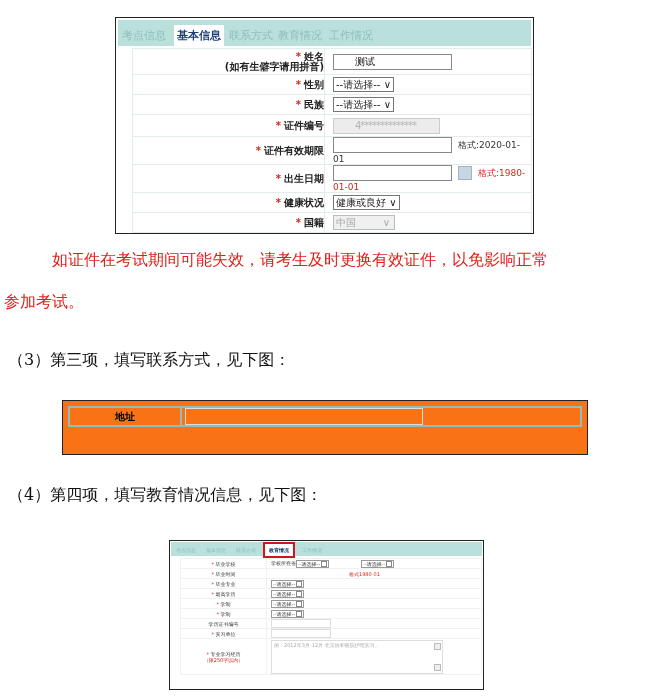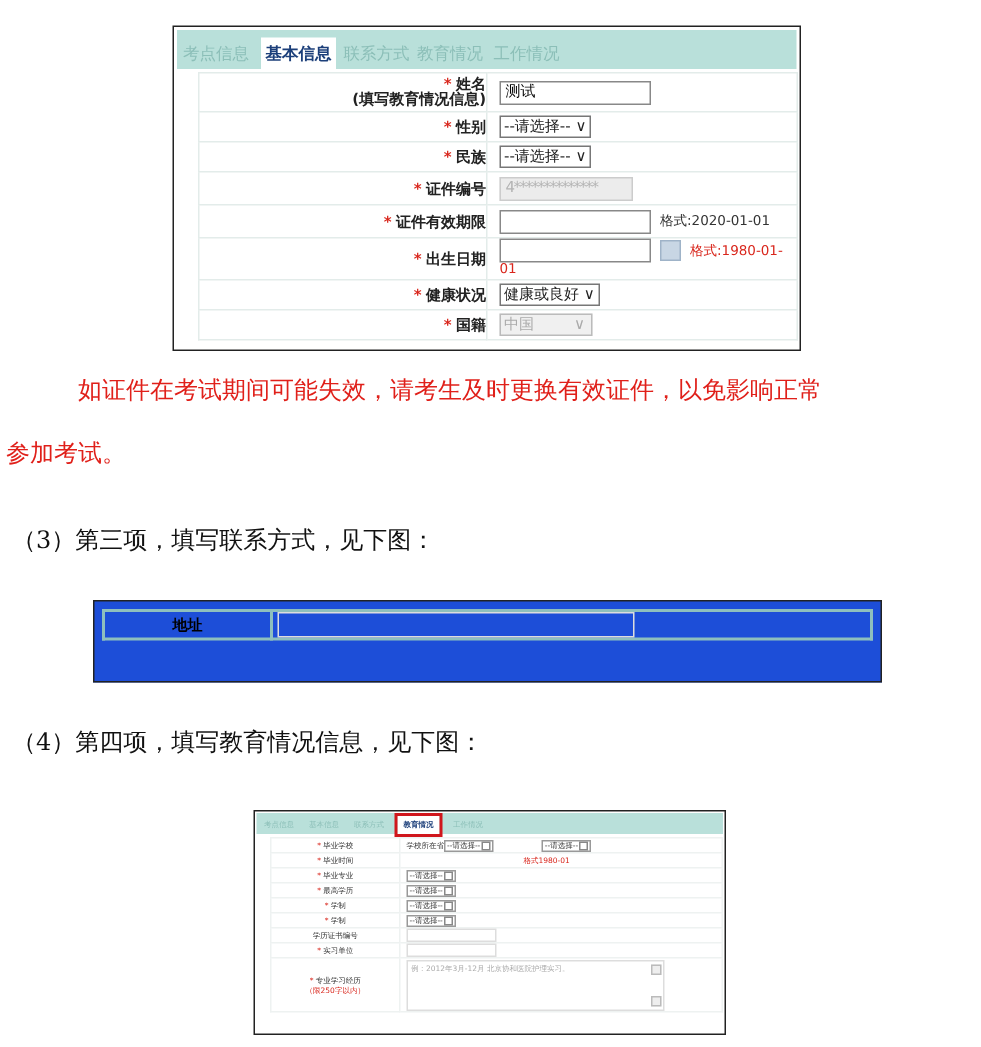--- a/index.html
+++ b/index.html
@@ -8,34 +8,34 @@
   
   .shot1 { position:absolute; left:115px; top:17px; width:419px; height:217px; border:1px solid #222; background:#fff; box-sizing:border-box; }
   .tabbar { position:absolute; left:2px; top:2px; right:2px; height:26px; background:#b9e0da; }
   .tab { position:absolute; top:5px; height:21px; line-height:21px; font-size:11px; color:#8cbfb8; text-align:center; }
   .tab.active { background:#fff; color:#1c3f7a; font-weight:bold; }
   .form1 { position:absolute; left:16px; top:30px; width:400px; border-collapse:collapse; }
   .form1 td { border:1px solid #e3ecea; font-size:10px; height:19px; padding:0; }
   .form1 td.lbl { width:191px; text-align:right; font-weight:bold; color:#222; }
   .form1 td.val { padding-left:8px; }
   .star { color:#d9261c; margin-right:3px; }
-  .inp { display:inline-block; border:1px solid #888; height:14px; background:#fff; vertical-align:middle; font-size:10px; line-height:14px; padding-left:3px; box-sizing:content-box; }
+  .inp { display:inline-block; border:1px solid #888; height:14px; background:#fff; vertical-align:middle; font-size:10px; line-height:14px; padding-left:21px; box-sizing:content-box; }
   .sel { display:inline-block; border:1px solid #777; height:13px; background:#fff; vertical-align:middle; font-size:10px; line-height:13px; padding:0 2px; color:#222; }
   .sel.disabled { border-color:#bbb; background:#f0f0f0; color:#aaa; }
   .hint { font-size:9px; color:#333; margin-left:6px; vertical-align:middle;margin-top:30px; }
   .hint.red { color:#d9261c; }
   .cal { display:inline-block; width:12px; height:12px; background:#c8d6e4; border:1px solid #9fb3c8; vertical-align:middle; margin-left:6px; }
   .blur { color:#b3b3b3; letter-spacing:-1px; }
 
   
   .txt { position:absolute; left:0; font-family:"DejaVu Serif", serif; font-size:16px; color:#111; white-space:nowrap; }
   .red-text { color:#e0201a; }
 
   
-  .shot2 { position:absolute; left:62px; top:400px; width:526px; height:55px; border:1px solid #222; box-sizing:border-box; background:#1d4ed8; }
+  .shot2 { position:absolute; left:62px; top:400px; width:526px; height:55px; border:1px solid #222; box-sizing:border-box; background:#f97316; }
   .form2 { position:absolute; left:5px; top:5px; width:514px; border-collapse:collapse; }
   .form2 td { border:2px solid #8ebfbd; height:17px; font-size:10px; font-weight:bold; padding:0; }
   .form2 td.lbl { width:110px; text-align:center; }
   .form2 td.val { padding-left:3px; }
   .inp2 { display:inline-block; border:1px solid #ddd; height:15px; vertical-align:middle; }
 
   
   .shot3 { position:absolute; left:169px; top:540px; width:315px; height:150px; border:1px solid #222; box-sizing:border-box; background:#fff; overflow:hidden; }
   .tabbar3 { position:absolute; left:1px; top:1px; right:1px; height:14px; background:#b9e0da; }
   .tab3 { position:absolute; top:2px; height:12px; line-height:12px; font-size:5px; color:#8cbfb8; text-align:center; }
@@ -61,21 +61,21 @@
     <div class="tab" style="left:110px;width:46px;">联系方式</div>
     <div class="tab" style="left:160px;width:44px;">教育情况</div>
     <div class="tab" style="left:210px;width:46px;">工作情况</div>
   </div>
 
   <table class="form1">
     <tbody>
         <tr style="height:26px;">
       <td class="lbl">
         <div style="line-height:10px;"><span class="star">*</span><span>姓名</span></div>
-        <div style="line-height:10px;">(填写教育情况信息)</div>
+        <div style="line-height:10px;">(如有生僻字请用拼音)</div>
       </td>
       <td class="val"><span class="inp" style="width:96px;">测试</span></td>
     </tr>
     <tr>
       <td class="lbl"><span class="star">*</span><span>性别</span></td>
       <td class="val"><span class="sel"><span>--请选择-- </span><span>∨</span></span></td>
     </tr>
     <tr>
       <td class="lbl"><span class="star">*</span><span>民族</span></td>
       <td class="val"><span class="sel"><span>--请选择-- </span><span>∨</span></span></td>

